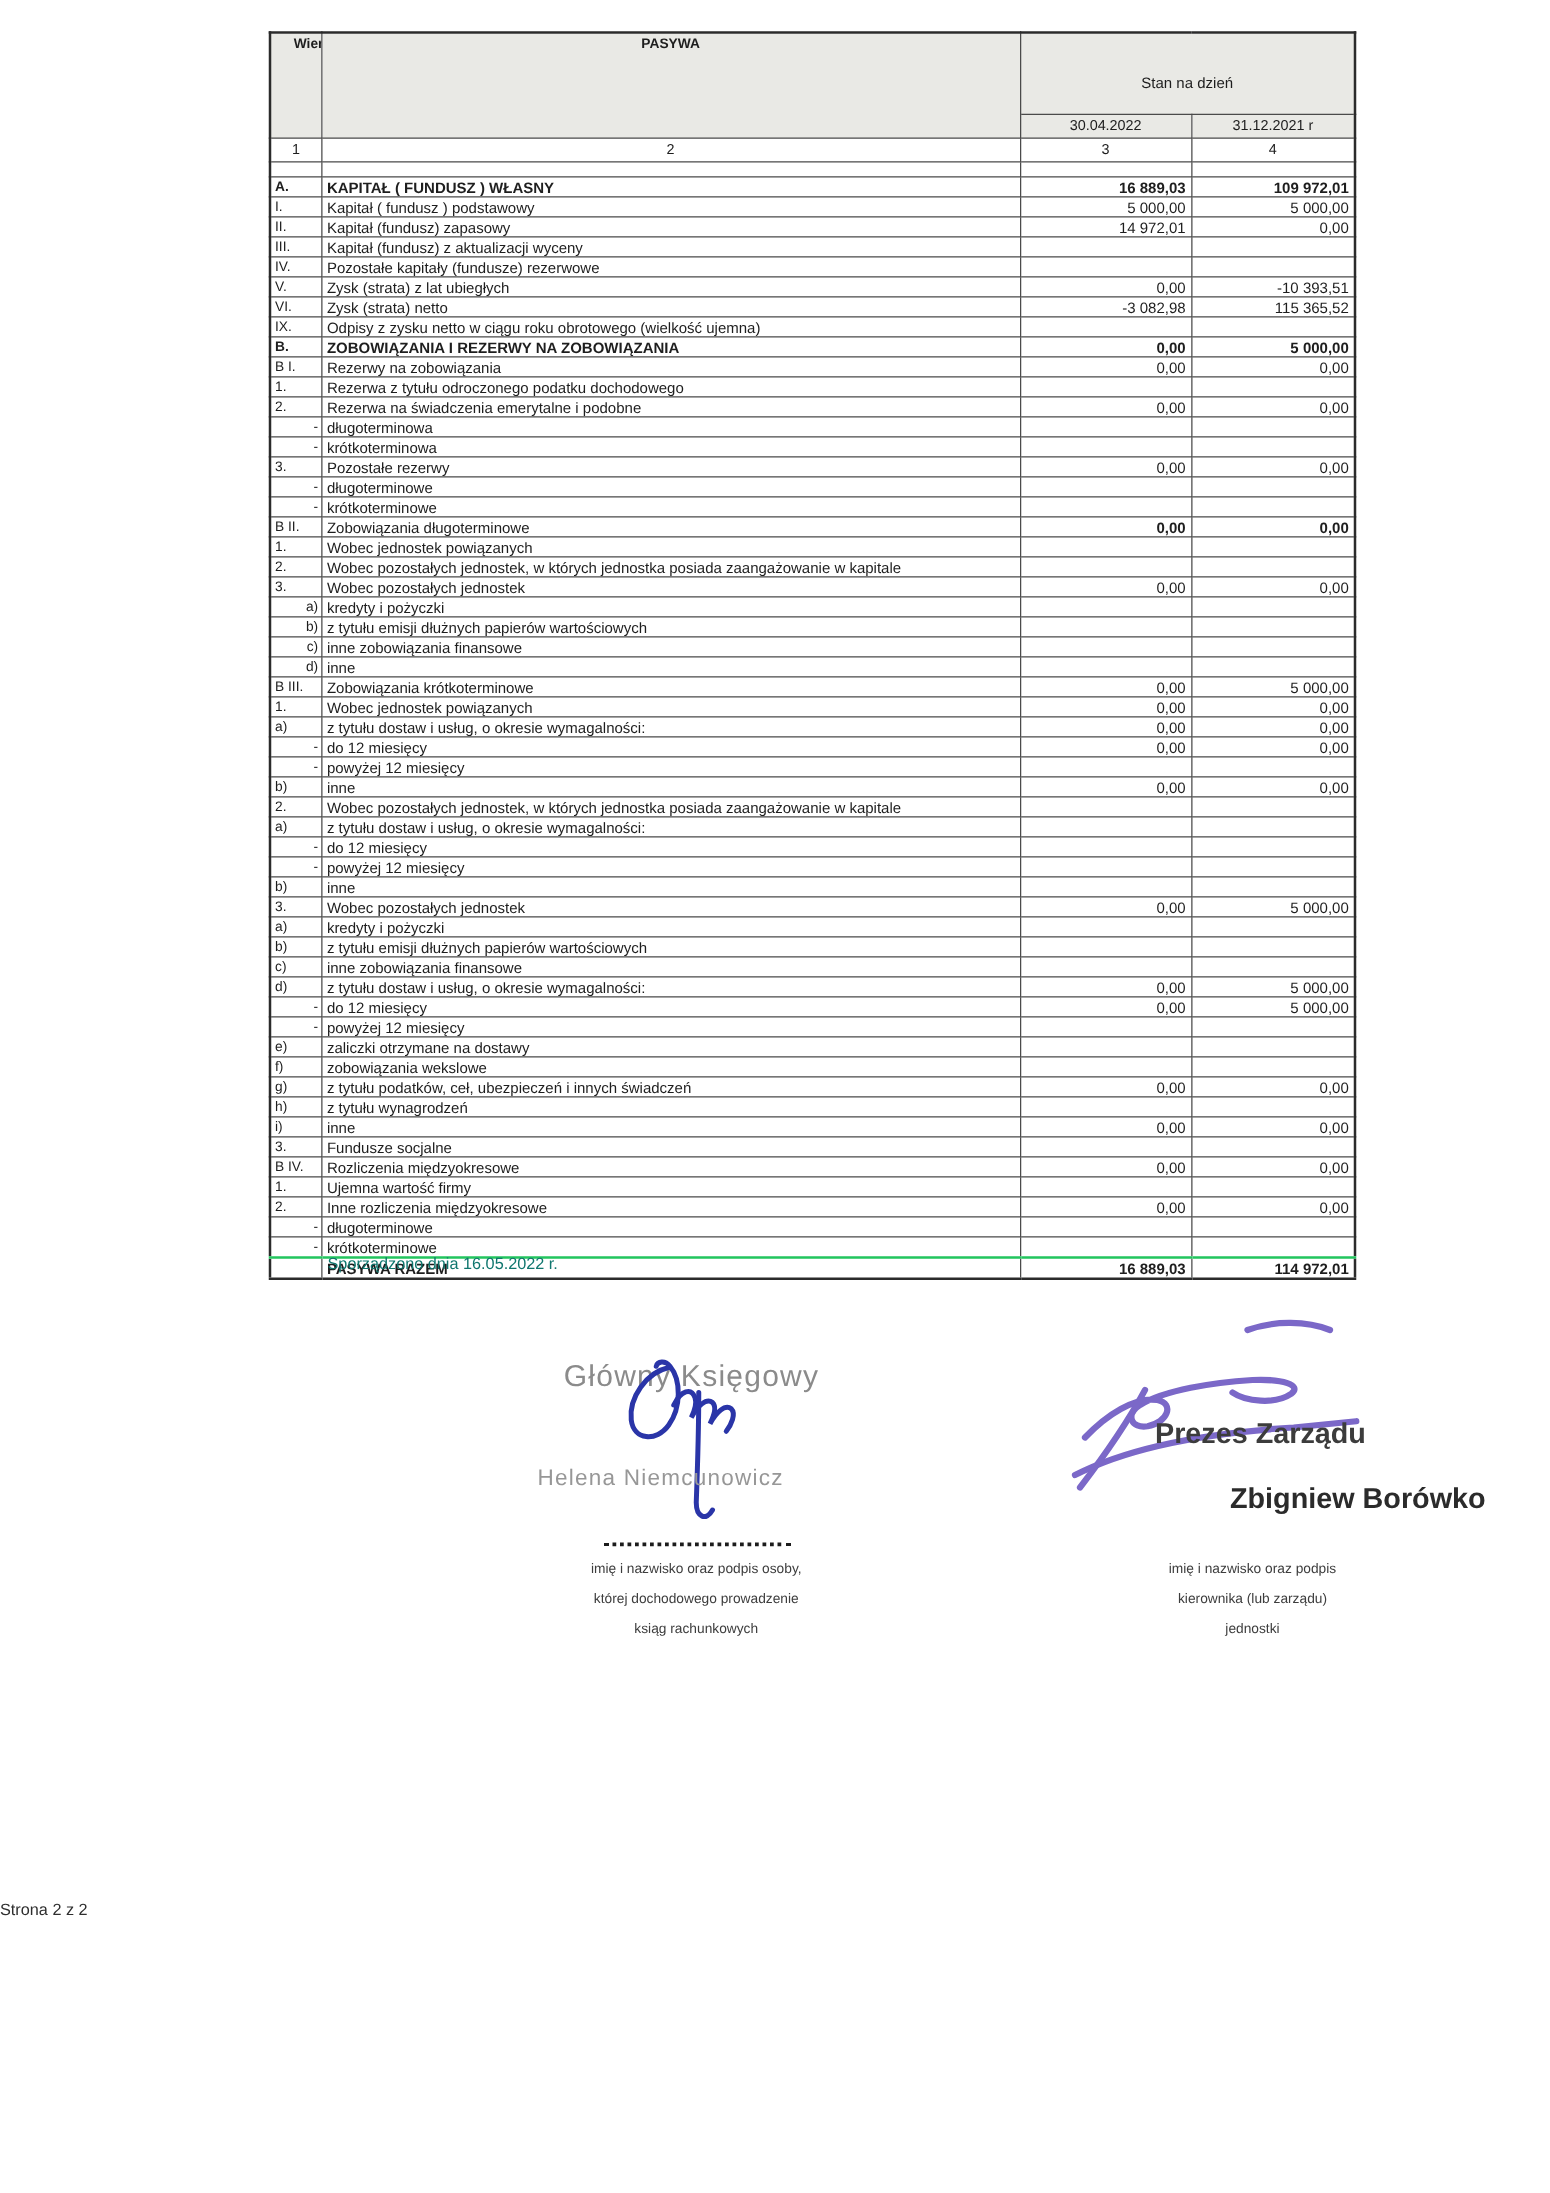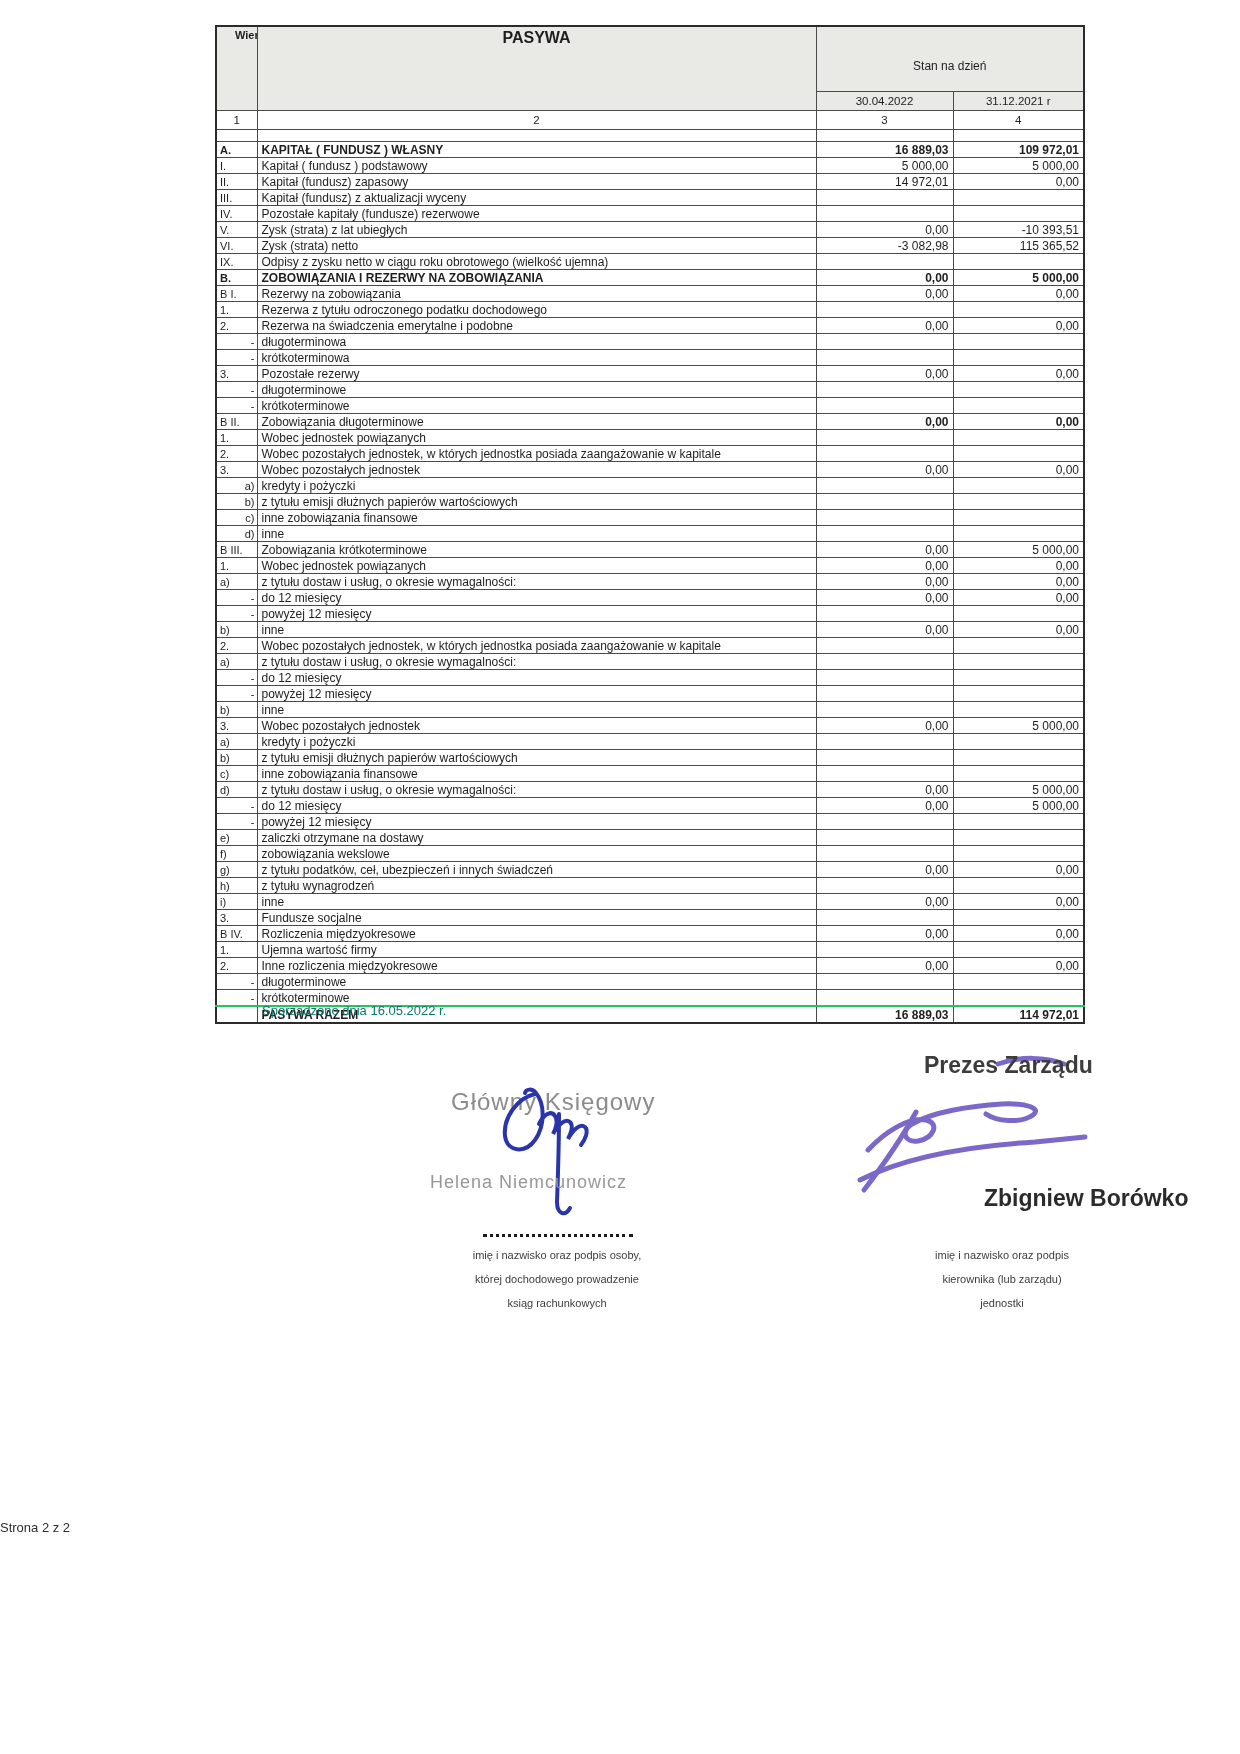--- a/index.html
+++ b/index.html
@@ -9,21 +9,21 @@
     margin:0 auto;
   }
   
   .bs-table-wrap{position:absolute;left:215px;top:25px;}
   table.bs{border-collapse:collapse;table-layout:fixed;width:868px;
     border:2px solid #2b2b2b;}
   table.bs th,table.bs td{border:1px solid #4a4a4a;overflow:hidden;white-space:nowrap;}
   col.c1{width:41px;}col.c2{width:559px;}col.c3{width:137px;}col.c4{width:131px;}
   thead .hdr{background:#e9e9e5;}
   th.h-wiersz{vertical-align:top;text-align:left;font-size:11px;font-weight:bold;padding:2px 18px;height:46px;}
-  th.h-pasywa{vertical-align:top;text-align:center;font-size:16px;font-weight:bold;padding:2px;}
+  th.h-pasywa{vertical-align:top;text-align:center;font-size:11px;font-weight:bold;padding:2px;}
   th.h-stan{vertical-align:bottom;font-size:12px;font-weight:normal;padding:18px;height:28px;}
   th.h-date{font-size:11.5px;font-weight:normal;text-align:center;height:16px;background:#e9e9e5;}
   tr.nums td{height:16px;text-align:center;font-size:11.5px;background:#fff;}
   tr.spacer td{height:9px;background:#fff;}
   tbody td{height:15px;font-size:12px;}
   td.c-no{font-size:11px;padding:0 2px 0 3px;text-align:left;}
   td.c-no.no-right{text-align:right;padding-right:2px;}
   td.c-label{padding:0 2px 0 4px;}
   td.c-v1,td.c-v2{text-align:right;padding:0 4px 0 2px;}
   tr.bold td{font-weight:bold;}
@@ -32,21 +32,21 @@
   
   .prepared{position:absolute;left:262px;top:1003px;font-size:13px;color:#0f766e;}
   .sig-role-left{position:absolute;left:451px;top:1088px;font-size:24px;color:#8b8b8b;letter-spacing:1px;}
   .sig-name-left{position:absolute;left:430px;top:1172px;font-size:18px;color:#979797;letter-spacing:1px;}
   .sig-left-svg{position:absolute;left:495px;top:1080px;}
   .dotted-line{position:absolute;left:483px;top:1234px;width:150px;border-top:3px dotted #1c1c1c;}
   .cap{position:absolute;font-size:11px;color:#3d3d3d;text-align:center;width:260px;}
   .cap-l1{left:427px;top:1249px;}
   .cap-l2{left:427px;top:1273px;}
   .cap-l3{left:427px;top:1297px;}
-  .sig-role-right{position:absolute;left:924px;top:1052px;font-size:23px;font-weight:bold;color:#3c3c3c;}
+  .sig-role-right{position:absolute;left:924px;top:1133px;font-size:23px;font-weight:bold;color:#3c3c3c;}
   .sig-name-right{position:absolute;left:936px;top:1185px;font-size:23px;font-weight:bold;color:#2b2b2b;margin-left:48px;}
   .sig-right-svg{position:absolute;left:850px;top:1052px;}
   .cap-r1{left:872px;top:1249px;}
   .cap-r2{left:872px;top:1273px;}
   .cap-r3{left:872px;top:1297px;}
   .footer{position:absolute;left:0;top:1520px;width:1115px;text-align:left;font-size:13px;color:#2e2e2e;}
 </style>
 </head>
 <body>
 

